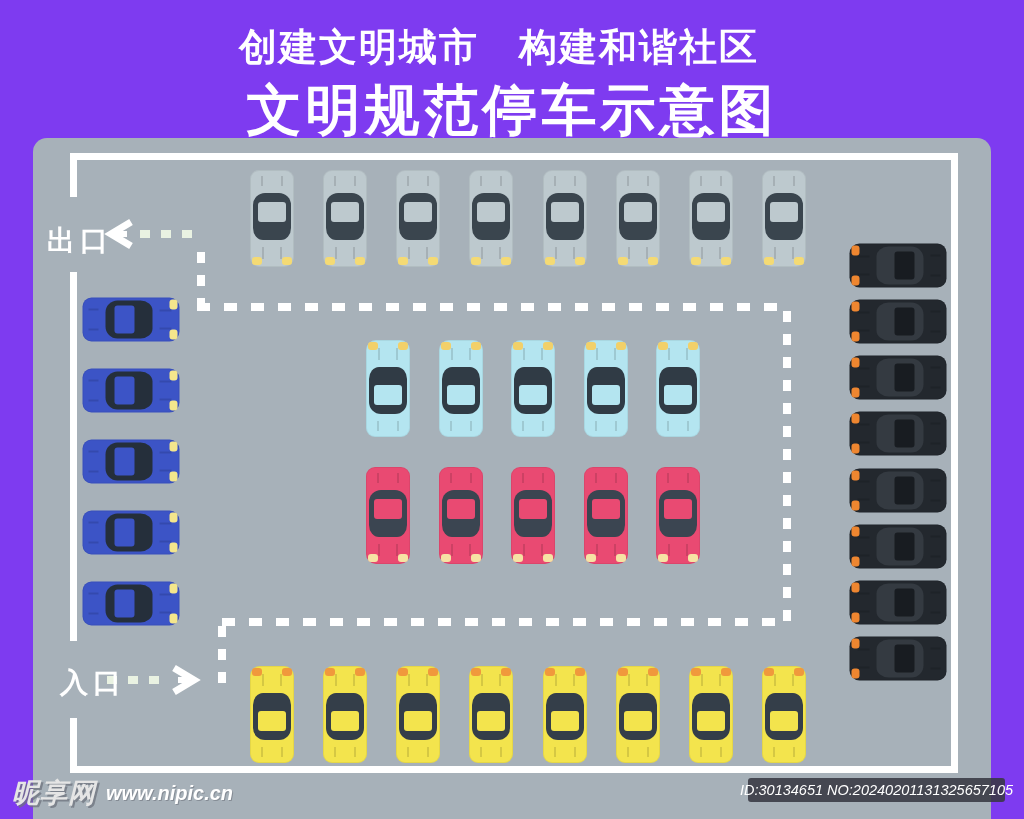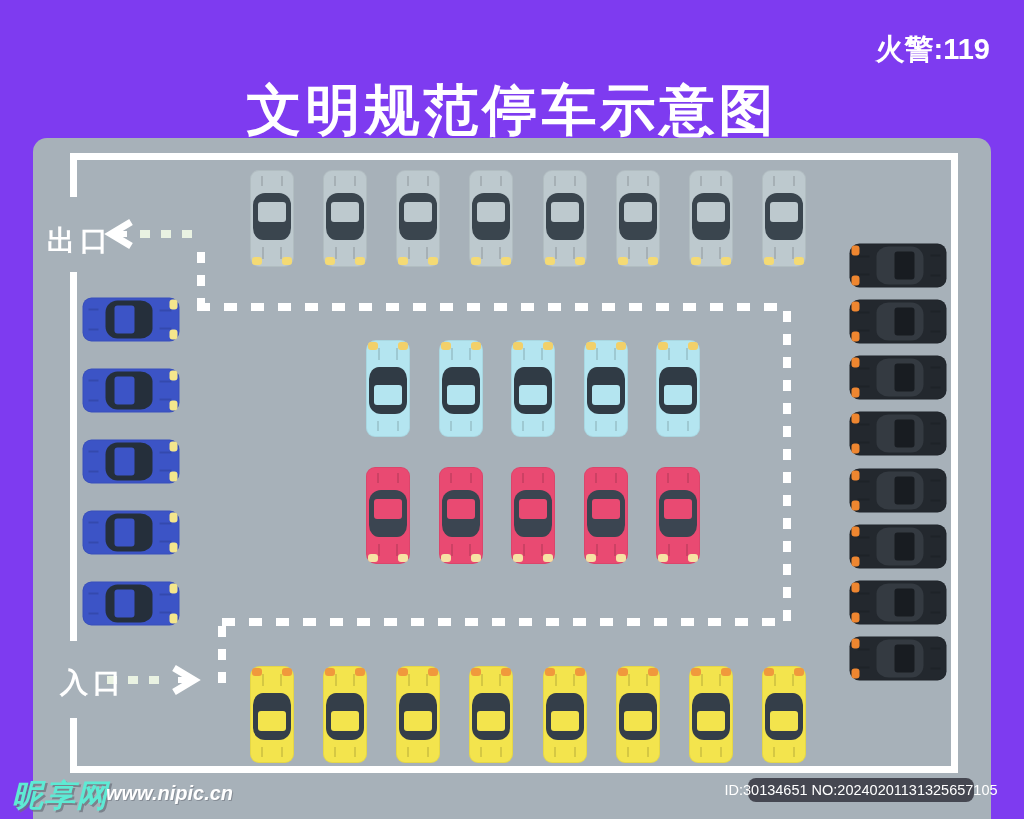--- a/index.html
+++ b/index.html
@@ -64,30 +64,30 @@
   .car .hood{position:absolute;top:8px;width:2px;height:12px;background:rgba(0,0,0,0.12);}
   .car .hood.hl{left:12px;}
   .car .hood.hr{right:12px;}
   .car .trunk{position:absolute;bottom:6px;width:2px;height:10px;background:rgba(0,0,0,0.12);}
   .car .trunk.tl{left:11px;}
   .car .trunk.tr{right:11px;}
   .car .glass{position:absolute;left:3px;right:3px;top:27px;height:47px;background:var(--glass);border-radius:10px 10px 12px 12px / 12px;}
   .car .roof{position:absolute;left:8px;right:8px;top:45px;height:20px;background:var(--roof);border-radius:3px;}
 
   
-  .wm-name{position:absolute;left:12px;top:775px;font-size:31px;font-weight:bold;font-style:italic;color:#5eead4;letter-spacing:1px;text-shadow:2px 2px 0 rgba(110,115,125,0.75);white-space:nowrap;}
+  .wm-name{position:absolute;left:12px;top:775px;font-size:27px;font-weight:bold;font-style:italic;color:#e5e5e5;letter-spacing:1px;text-shadow:2px 2px 0 rgba(110,115,125,0.75);white-space:nowrap;}
   .wm-url{position:absolute;left:106px;top:782px;font-size:20px;font-weight:bold;font-style:italic;color:#fff;text-shadow:1px 1px 0 rgba(110,115,125,0.6);white-space:nowrap;text-align:center;}
-  .id-box{position:absolute;left:748px;top:778px;width:226px;height:24px;background:rgba(56,56,66,0.88);border-radius:8px;color:#fff;font-size:14.5px;display:flex;align-items:center;justify-content:center;white-space:nowrap;}
+  .id-box{position:absolute;left:748px;top:778px;width:257px;height:24px;background:rgba(56,56,66,0.88);border-radius:3px;color:#fff;font-size:14.5px;display:flex;align-items:center;justify-content:center;white-space:nowrap;font-style:italic;}
 </style>
 </head>
 <body>
 
 <div id="canvas">
 
-  <div class="hdr-fire">火警:119</div>
+  <div class="hdr-slogan">创建文明城市　构建和谐社区</div>
   <div class="hdr-title">文明规范停车示意图</div>
 
   <div class="lot">
 
     <div class="bseg b-top"></div>
     <div class="bseg b-bottom"></div>
     <div class="bseg b-right"></div>
     <div class="bseg b-left1"></div>
     <div class="bseg b-left2"></div>
     <div class="bseg b-left3"></div>

